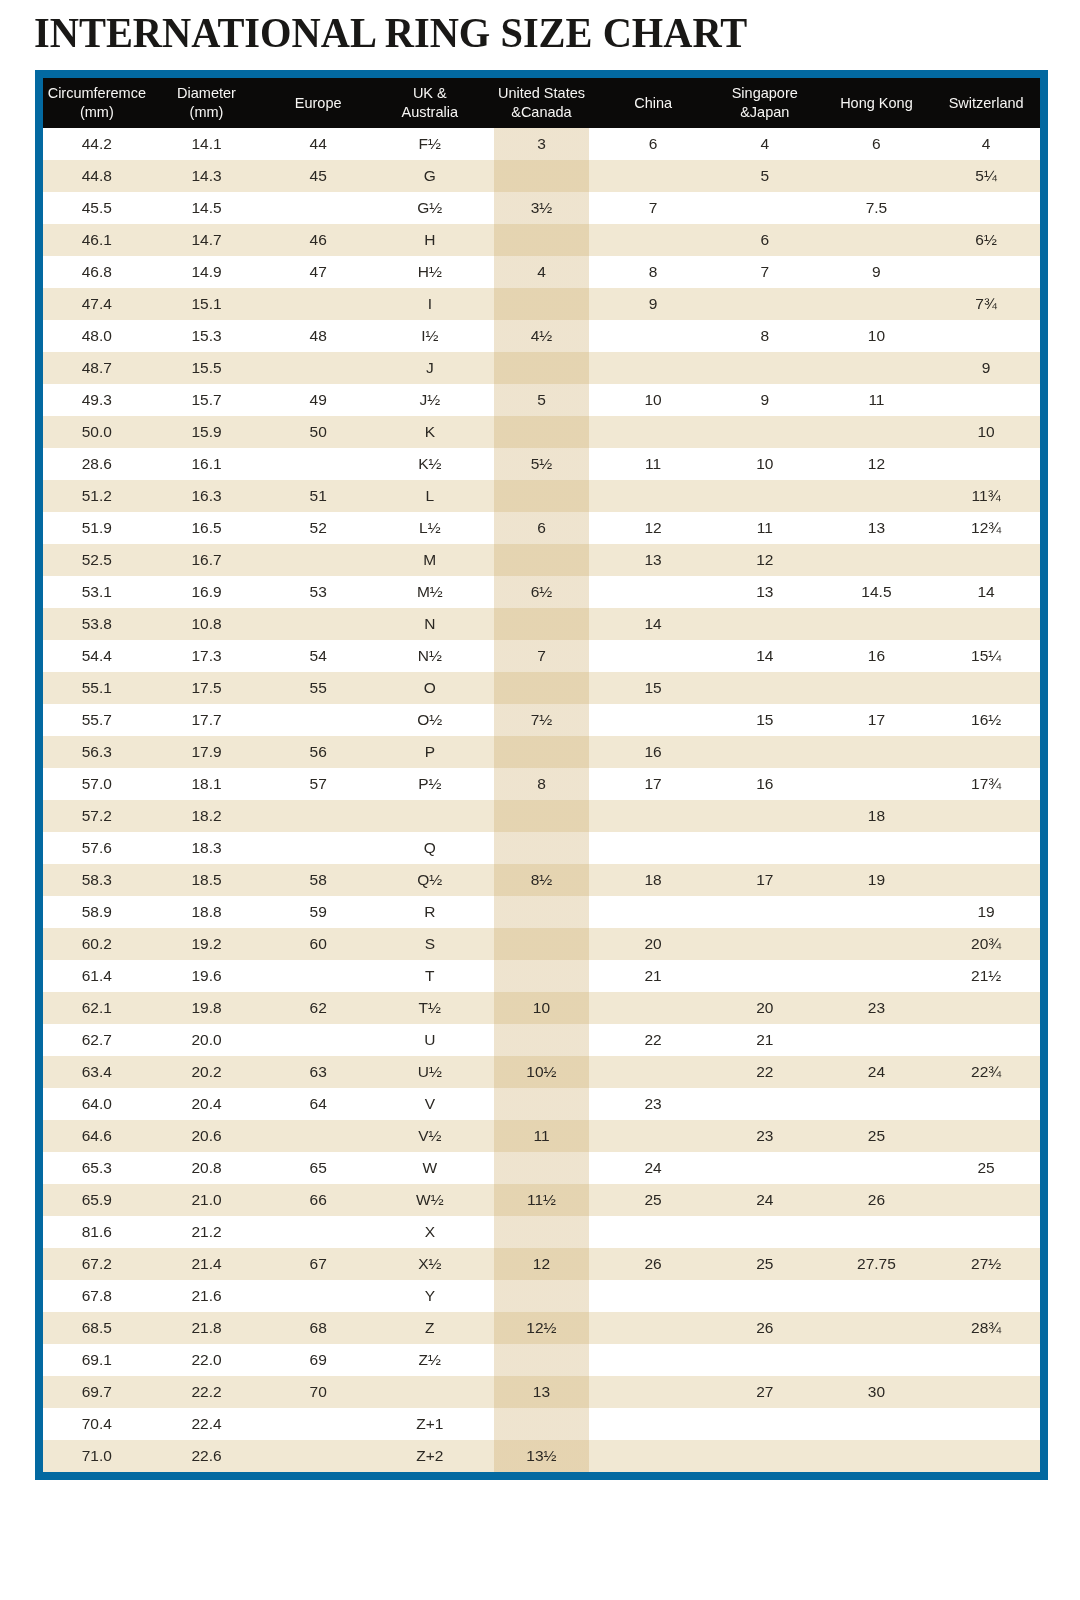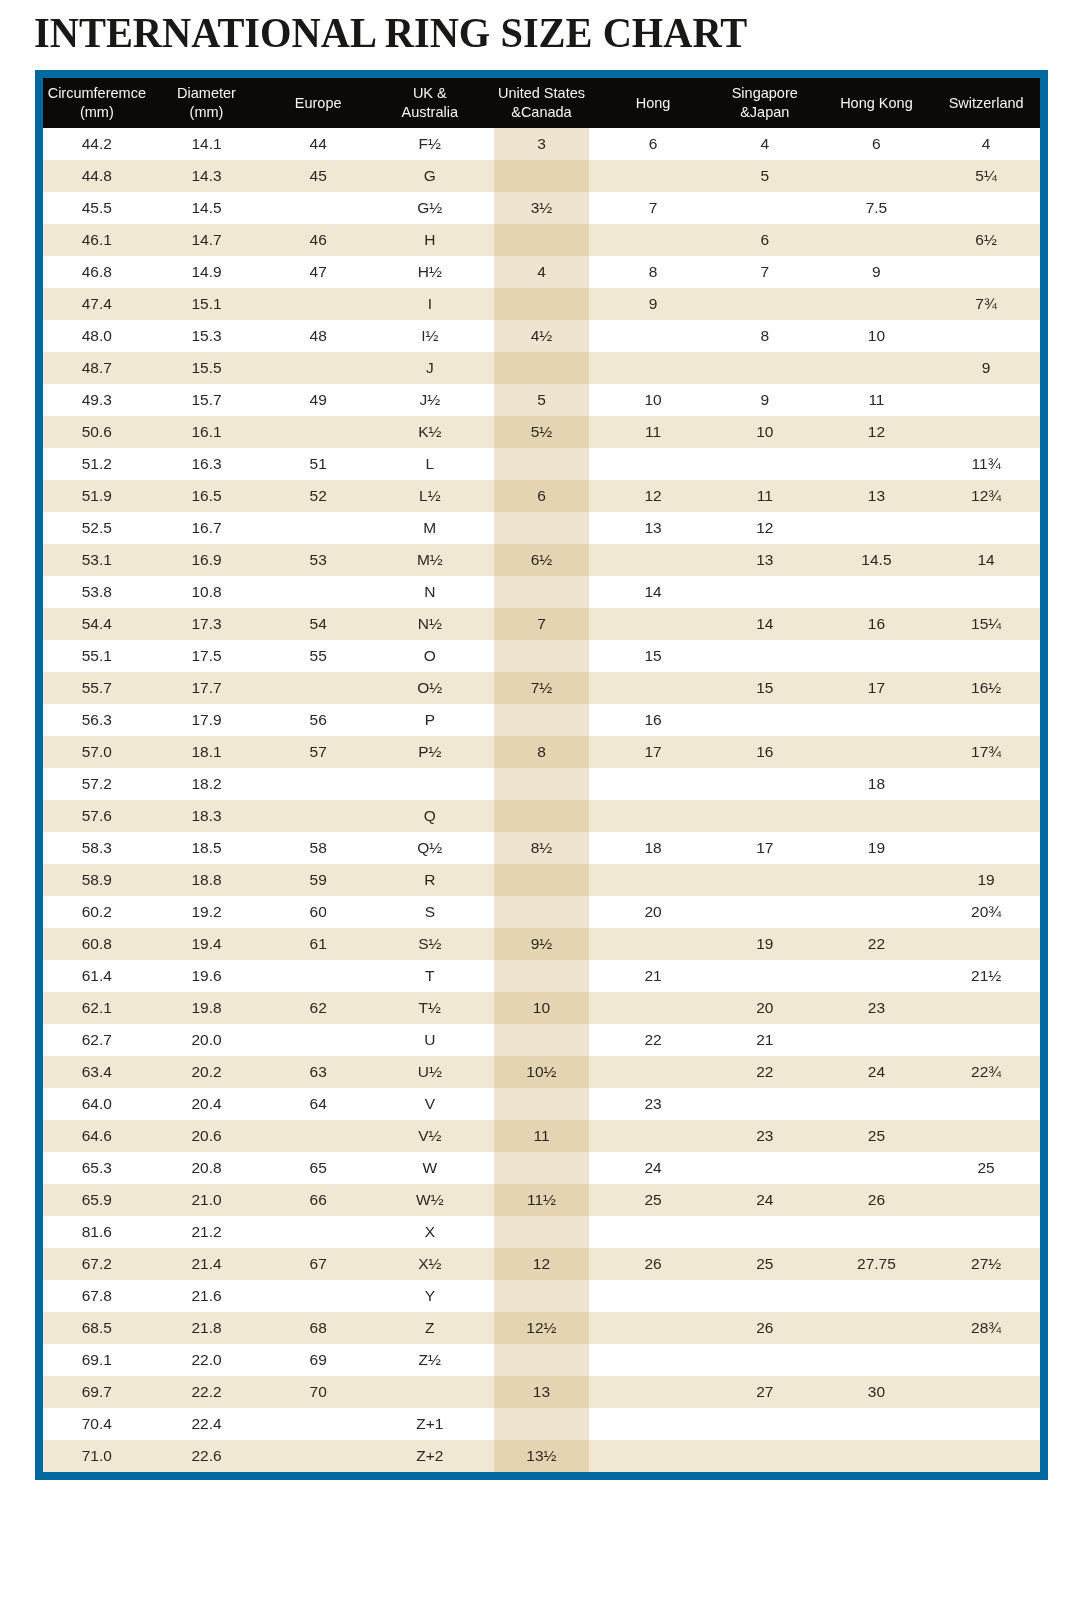--- a/index.html
+++ b/index.html
@@ -78,21 +78,21 @@
   <h1 class="page-title">INTERNATIONAL RING SIZE CHART</h1>
 
   <table class="ring-table">
     <thead>
       <tr>
           <th>Circumferemce<br>(mm)</th>
           <th>Diameter<br>(mm)</th>
           <th>Europe</th>
           <th>UK &amp;<br>Australia</th>
           <th>United States<br>&amp;Canada</th>
-          <th>Hong</th>
+          <th>China</th>
           <th>Singapore<br>&amp;Japan</th>
           <th>Hong Kong</th>
           <th>Switzerland</th>
         </tr>
     </thead>
     <tbody>
         <tr>
           <td>44.2</td>
           <td>14.1</td>
           <td>44</td>
@@ -185,21 +185,32 @@
           <td>15.7</td>
           <td>49</td>
           <td>J½</td>
           <td class="us-cell">5</td>
           <td>10</td>
           <td>9</td>
           <td>11</td>
           <td></td>
         </tr>
         <tr>
-          <td>50.6</td>
+          <td>50.0</td>
+          <td>15.9</td>
+          <td>50</td>
+          <td>K</td>
+          <td class="us-cell"></td>
+          <td></td>
+          <td></td>
+          <td></td>
+          <td>10</td>
+        </tr>
+        <tr>
+          <td>28.6</td>
           <td>16.1</td>
           <td></td>
           <td>K½</td>
           <td class="us-cell">5½</td>
           <td>11</td>
           <td>10</td>
           <td>12</td>
           <td></td>
         </tr>
         <tr>
@@ -361,31 +372,20 @@
           <td>19.2</td>
           <td>60</td>
           <td>S</td>
           <td class="us-cell"></td>
           <td>20</td>
           <td></td>
           <td></td>
           <td>20¾</td>
         </tr>
         <tr>
-          <td>60.8</td>
-          <td>19.4</td>
-          <td>61</td>
-          <td>S½</td>
-          <td class="us-cell">9½</td>
-          <td></td>
-          <td>19</td>
-          <td>22</td>
-          <td></td>
-        </tr>
-        <tr>
           <td>61.4</td>
           <td>19.6</td>
           <td></td>
           <td>T</td>
           <td class="us-cell"></td>
           <td>21</td>
           <td></td>
           <td></td>
           <td>21½</td>
         </tr>

